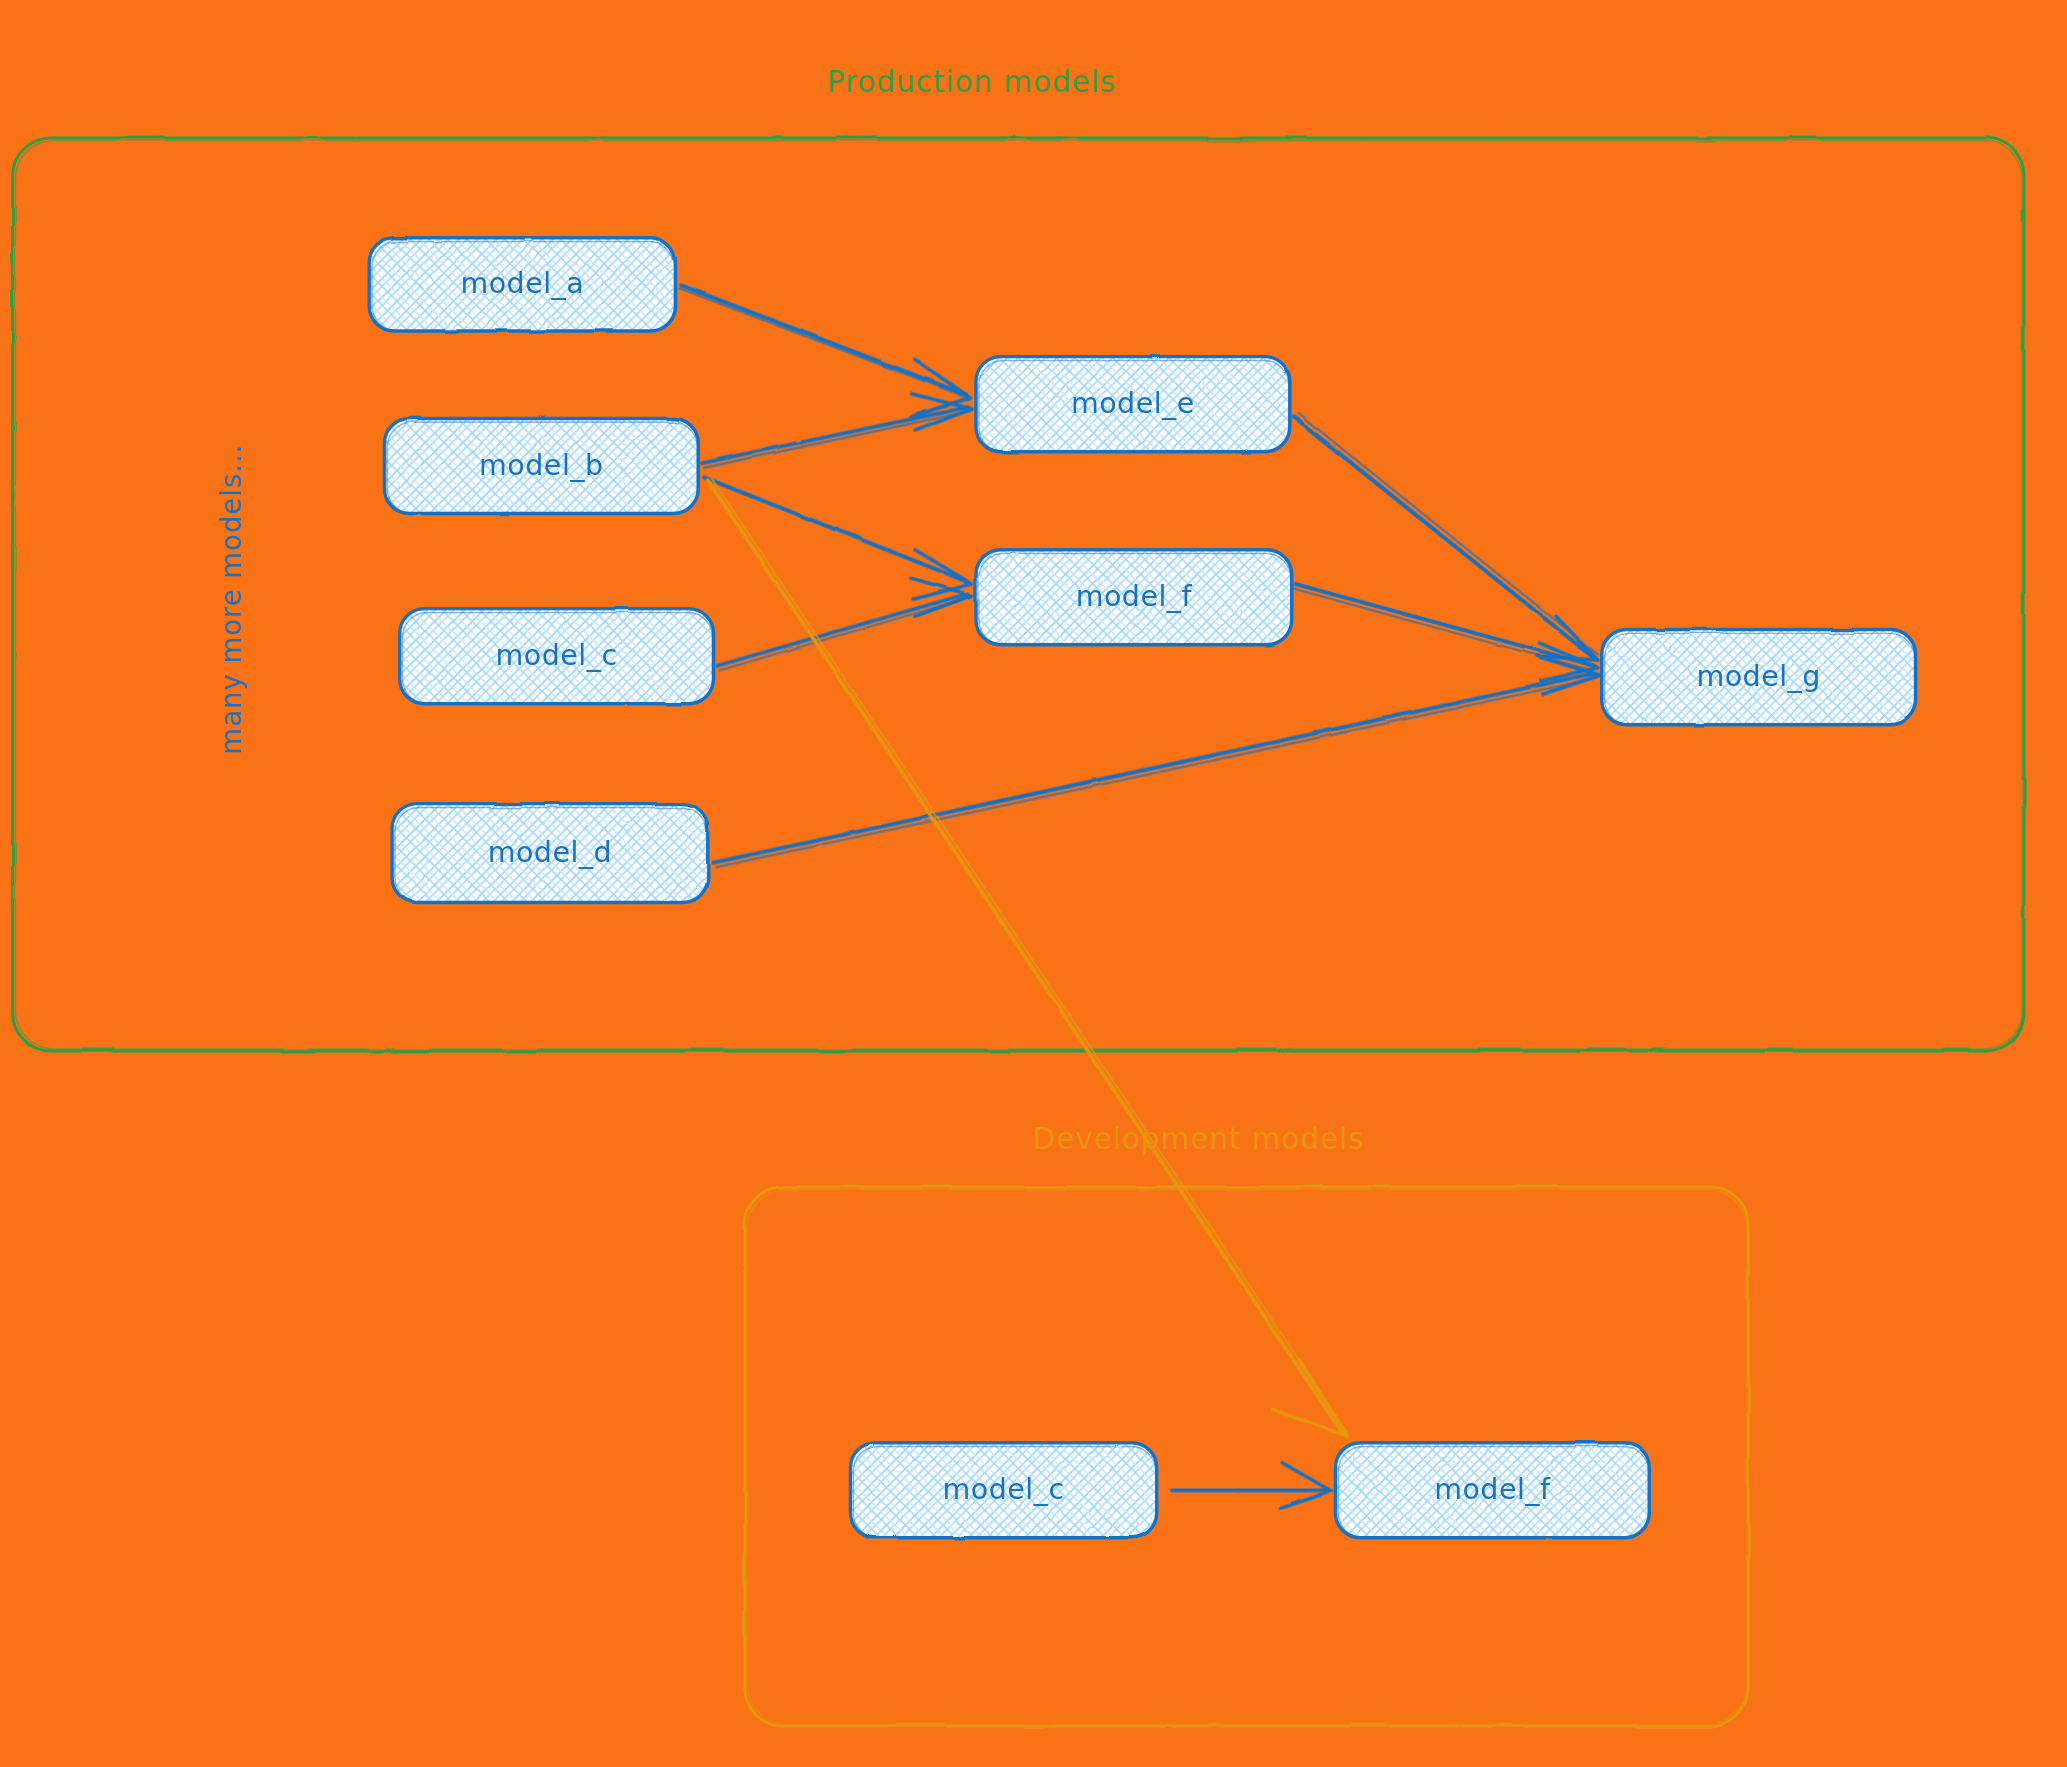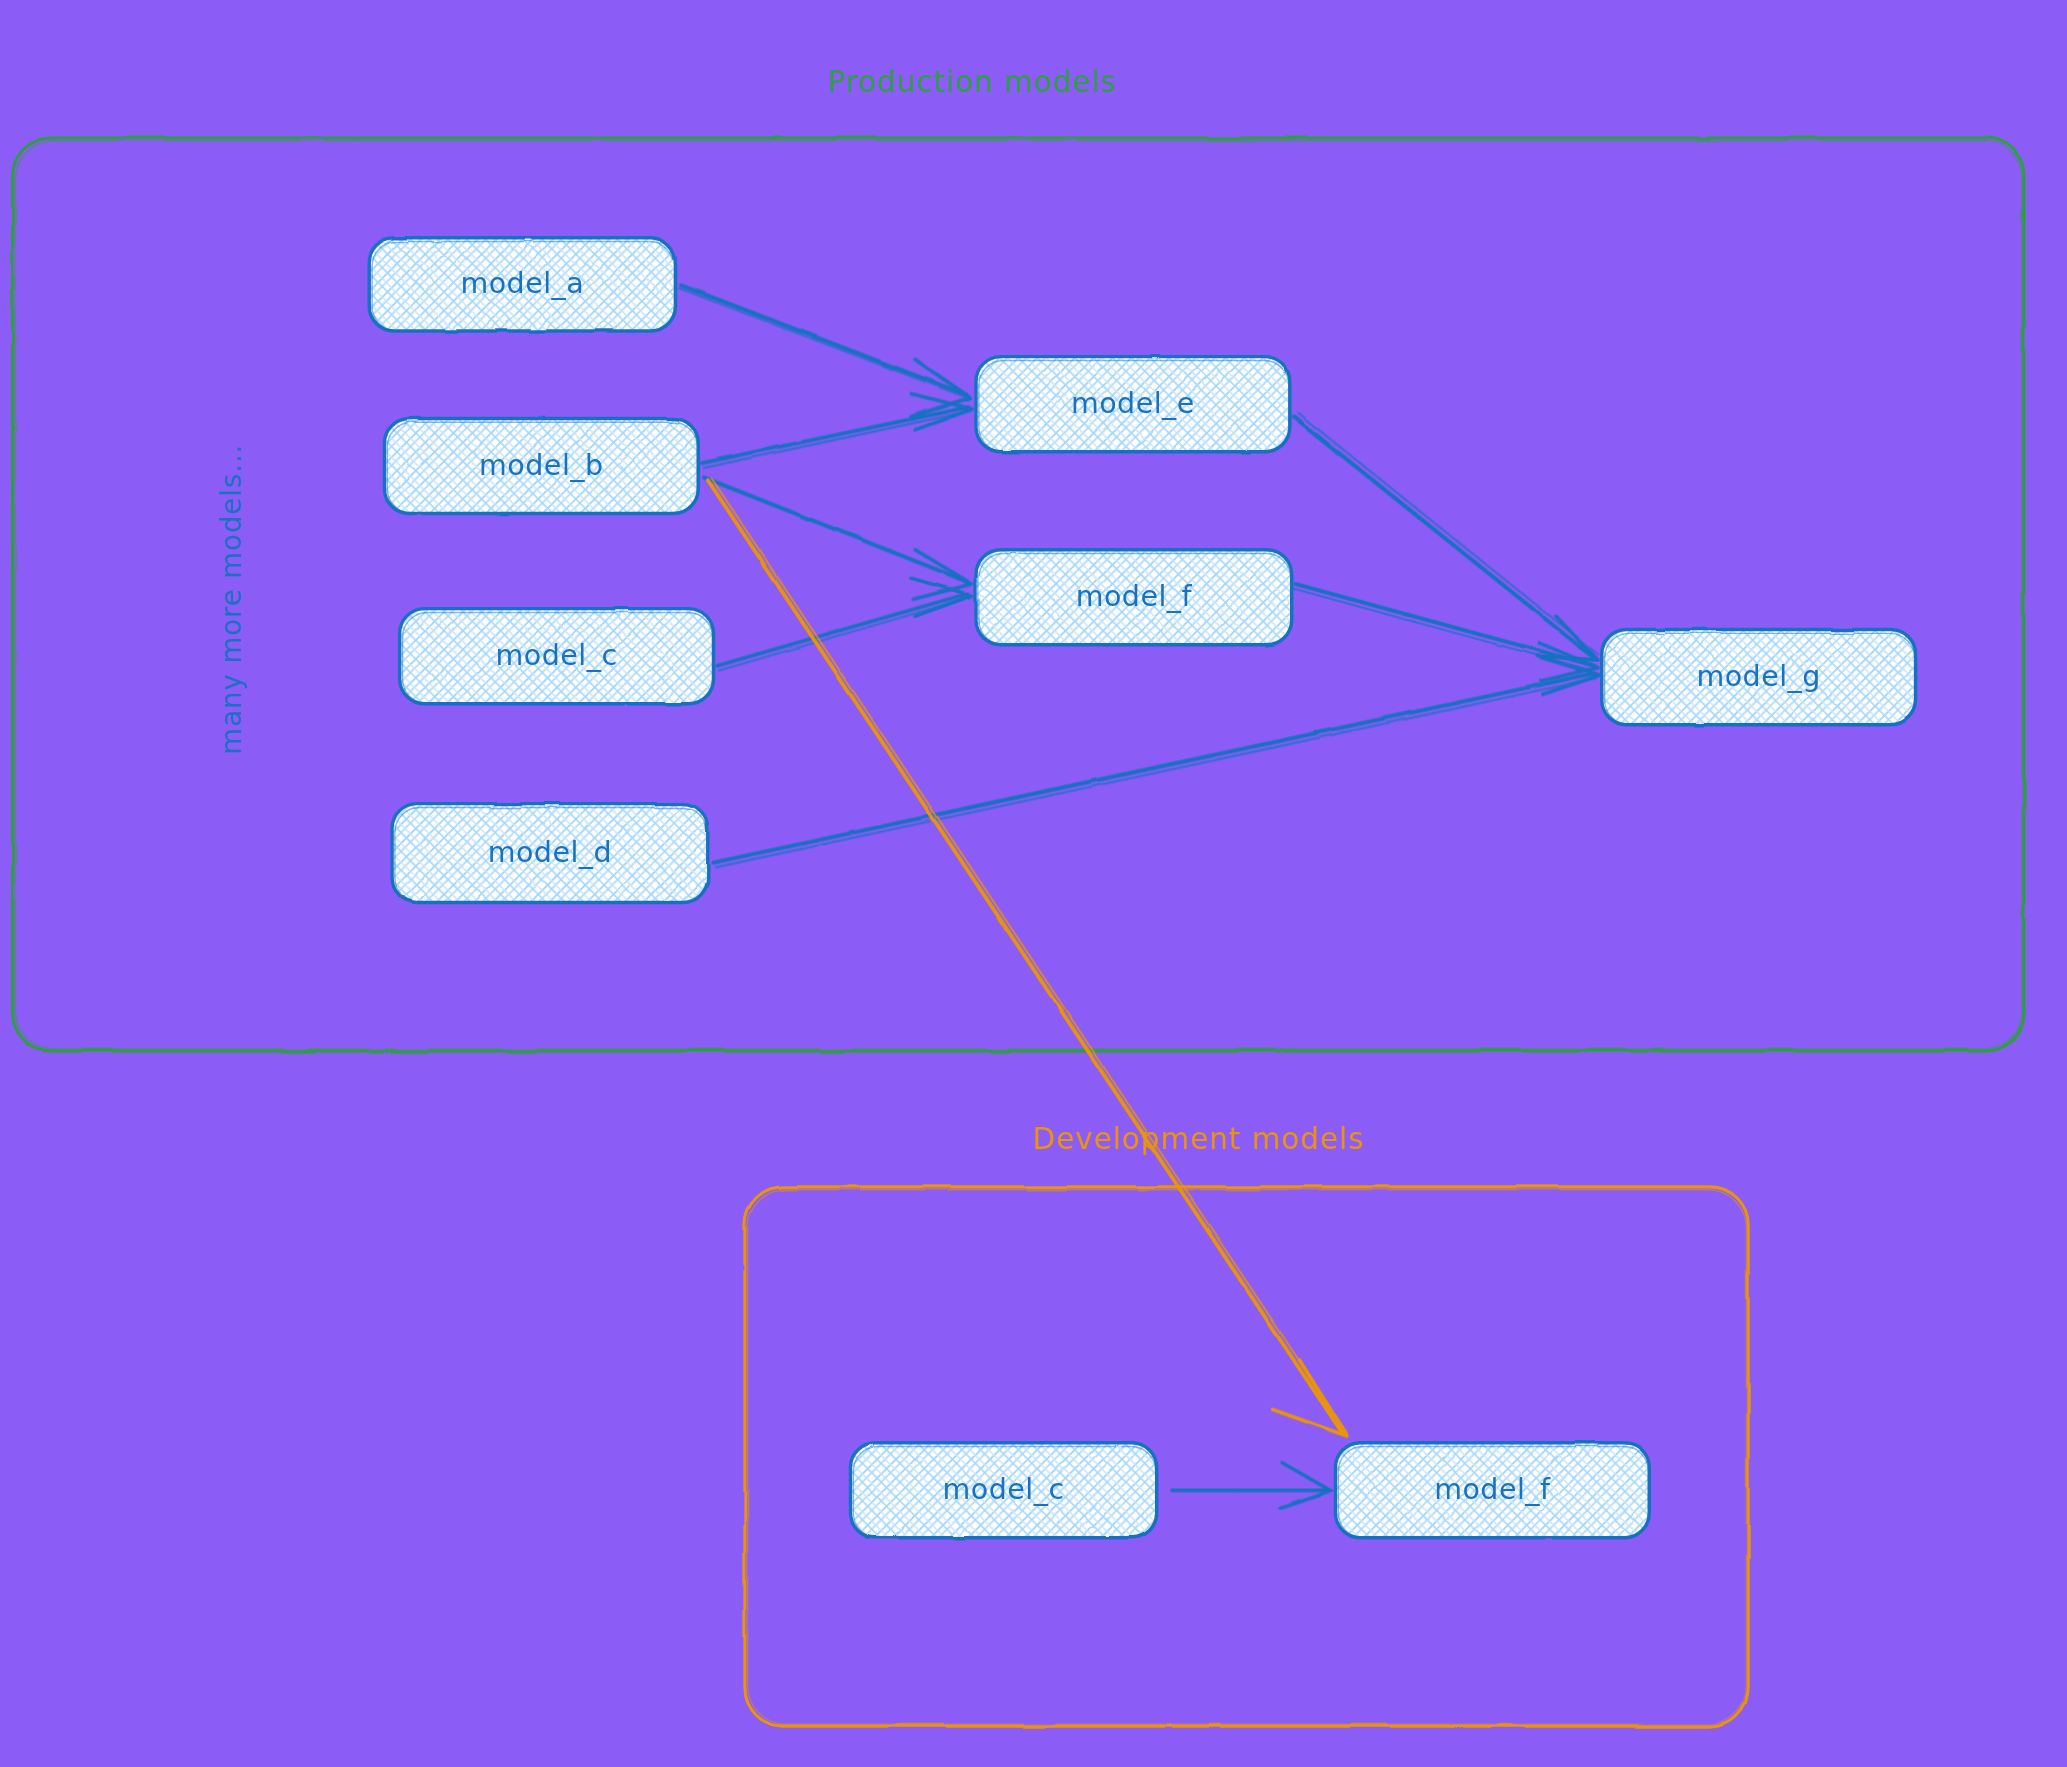--- a/index.html
+++ b/index.html
@@ -1,21 +1,21 @@
 <!DOCTYPE html>
 <html style="font-size:15px"><head>
 <meta charset="utf-8">
 <style>
   html,body{margin:0;padding:0;background:#ffffff;}
   body{
     width:2068px;height:1767px;
     font-family:"DejaVu Sans", sans-serif;
     overflow:hidden;
   }
-  #stage{position:relative;width:2068px;height:1767px;background:#8b5cf6;}
+  #stage{position:relative;width:2068px;height:1767px;background:#f97316;}
   svg#diagram{position:absolute;left:0;top:0;width:2068px;height:1767px;display:block;}
   .node-label{
     font-family:"DejaVu Sans", sans-serif;
     font-size:30px;
     fill:#1971c2;
     text-anchor:middle;
     dominant-baseline:middle;
     letter-spacing:0.5px;
   }
   .group-title{

